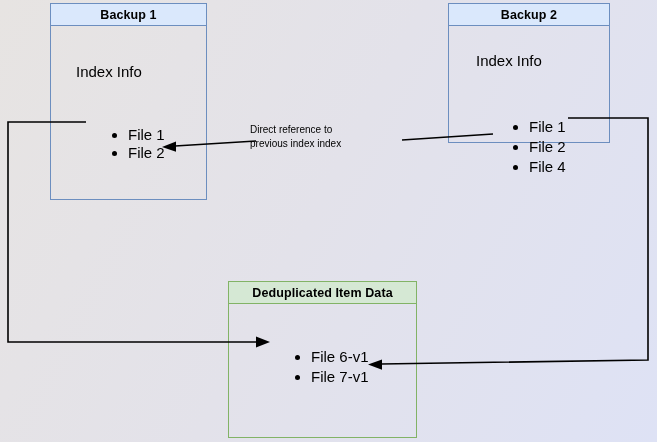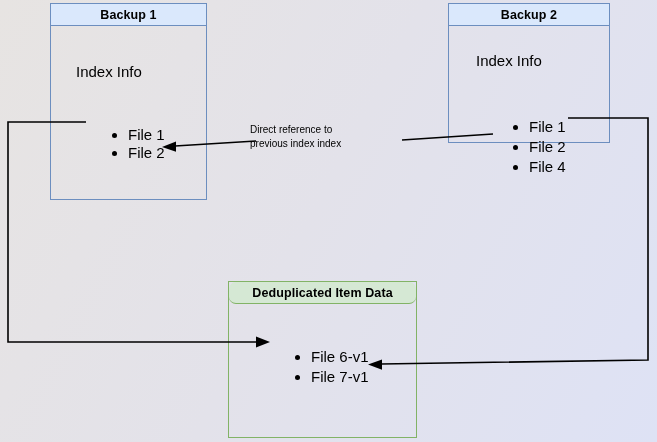--- a/index.html
+++ b/index.html
@@ -23,21 +23,21 @@
     display: flex;
     align-items: center;
     justify-content: center;
     font-size: 12.5px;
     font-weight: bold;
     letter-spacing: 0.1px;
   }
   .node.blue   { border: 1px solid var(--blue-border, #6c8ebf); }
   .node.blue .node-header  { background: var(--blue-fill, #dae8fc);  border-bottom: 1px solid var(--blue-border, #6c8ebf); }
   .node.green  { border: 1px solid var(--green-border, #82b366); }
-  .node.green .node-header { background: var(--green-fill, #d5e8d4); border-bottom: 1px solid var(--green-border, #82b366); border-radius: 7px; }
+  .node.green .node-header { background: var(--green-fill, #d5e8d4); border-bottom: 1px solid var(--green-border, #82b366); }
 
   #backup1 { left: 50px;  top: 3px;   width: 157px; height: 197px; }
   #backup2 { left: 448px; top: 3px;   width: 162px; height: 140px; }
   #dedup   { left: 228px; top: 281px; width: 189px; height: 157px; }
 
   .subtitle {
     position: absolute;
     font-size: 15px;
     white-space: nowrap;
   }

